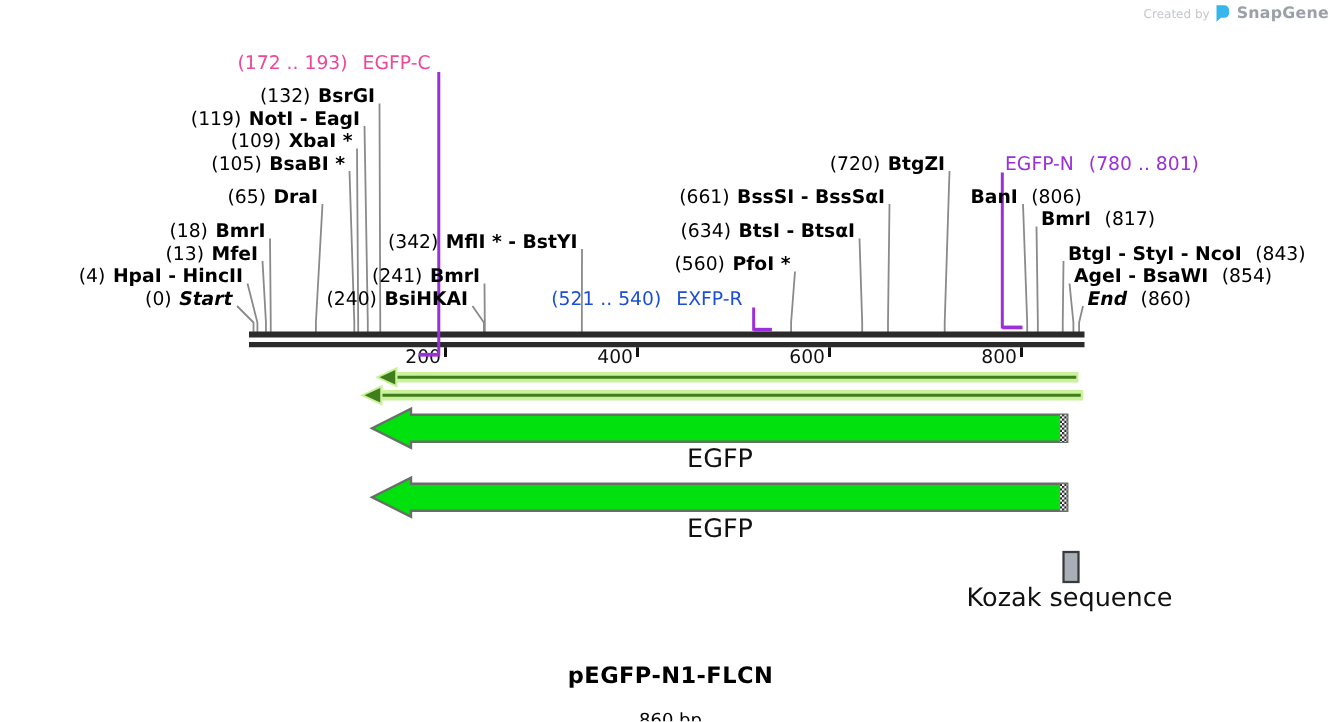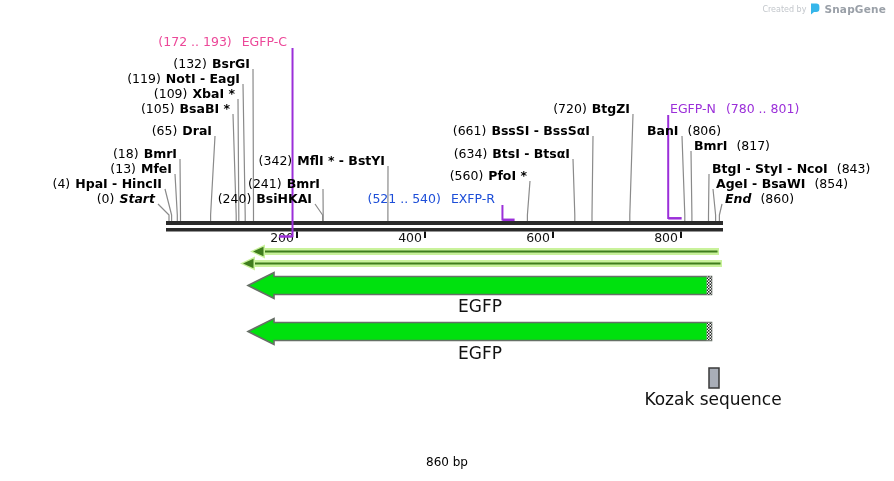--- a/index.html
+++ b/index.html
@@ -139,16 +139,17 @@
       <div class="primer-label" style="color: #ec4899; top: 35px; right: 607px;"><span>(172 .. 193)</span><span class="gap">EGFP-C</span></div>
       <div class="primer-label" style="color: #1d4ed8; top: 192px; right: 399px;"><span>(521 .. 540)</span><span class="gap">EXFP-R</span></div>
       <div class="primer-label" style="color: rgb(155, 47, 217); top: 102px; left: 670px;"><span>EGFP-N</span><span class="gap">(780 .. 801)</span></div>
     </div>
 
   <div class="feature-label" id="egfp-label-1">EGFP</div>
   <div class="feature-label" id="egfp-label-2">EGFP</div>
   <div class="feature-label" id="kozak-label">Kozak sequence</div>
 
   <div id="title-block">
+    <div id="plasmid-title">pEGFP-N1-FLCN</div>
     <div id="plasmid-length">860 bp</div>
   </div>
 
 </div>
 
 </body></html>

